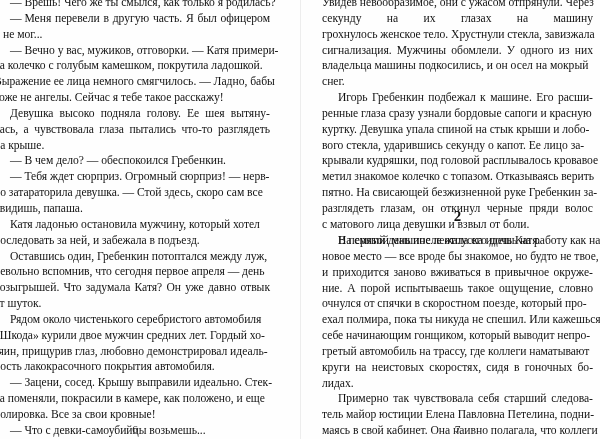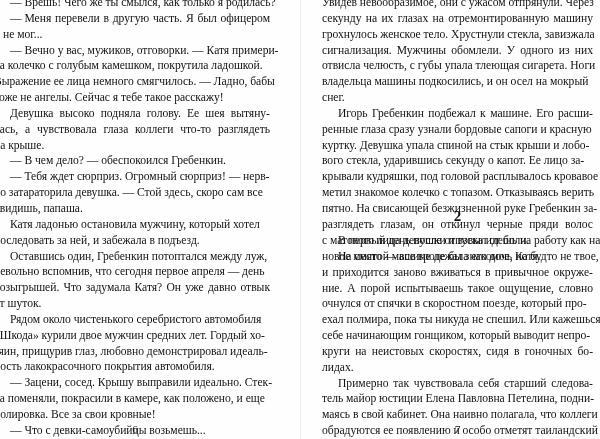--- a/index.html
+++ b/index.html
@@ -102,21 +102,21 @@
   <div class="page left">
     <div class="textblock" id="left-lines">
         <div class="ln ind">— Врешь! Чего же ты смылся, как только я родилась?</div>
         <div class="ln just ind"><span>— Меня</span><span>перевели</span><span>в</span><span>другую</span><span>часть.</span><span>Я</span><span>был</span><span>офицером</span></div>
         <div class="ln">и не мог...</div>
         <div class="ln ind">— Вечно у вас, мужиков, отговорки. — Катя примери-</div>
         <div class="ln">ла колечко с голубым камешком, покрутила ладошкой.</div>
         <div class="ln">Выражение ее лица немного смягчилось. — Ладно, бабы</div>
         <div class="ln">тоже не ангелы. Сейчас я тебе такое расскажу!</div>
         <div class="ln just ind"><span>Девушка</span><span>высоко</span><span>подняла</span><span>голову.</span><span>Ее</span><span>шея</span><span>вытяну-</span></div>
-        <div class="ln just"><span>лась,</span><span>а</span><span>чувствовала</span><span>глаза</span><span>коллеги</span><span>что-то</span><span>разглядеть</span></div>
+        <div class="ln just"><span>лась,</span><span>а</span><span>чувствовала</span><span>глаза</span><span>пытались</span><span>что-то</span><span>разглядеть</span></div>
         <div class="ln">на крыше.</div>
         <div class="ln ind">— В чем дело? — обеспокоился Гребенкин.</div>
         <div class="ln ind">— Тебя ждет сюрприз. Огромный сюрприз! — нерв-</div>
         <div class="ln">но затараторила девушка. — Стой здесь, скоро сам все</div>
         <div class="ln">увидишь, папаша.</div>
         <div class="ln ind">Катя ладонью остановила мужчину, который хотел</div>
         <div class="ln">последовать за ней, и забежала в подъезд.</div>
         <div class="ln ind">Оставшись один, Гребенкин потоптался между луж,</div>
         <div class="ln">невольно вспомнив, что сегодня первое апреля — день</div>
         <div class="ln just"><span>розыгрышей.</span><span>Что</span><span>задумала</span><span>Катя?</span><span>Он</span><span>уже</span><span>давно</span><span>отвык</span></div>
@@ -130,24 +130,23 @@
         <div class="ln">полировка. Все за свои кровные!</div>
         <div class="ln ind">— Что с девки-самоубийцы возьмешь...</div>
         <div class="ln ind">— С шестнадцатого этажа сиганула. Не могла рядом</div>
       </div>
     <div class="folio">6</div>
   </div>
 
   <div class="page right">
     <div class="textblock" id="right-lines-a">
         <div class="ln">Увидев невообразимое, они с ужасом отпрянули. Через</div>
-        <div class="ln just"><span>секунду</span><span>на</span><span>их</span><span>глазах</span><span>на</span><span>отремонтированную</span><span>машину</span></div>
+        <div class="ln just"><span>секунду</span><span>на</span><span>их</span><span>глазах</span><span>на</span><span>машину</span></div>
         <div class="ln">грохнулось женское тело. Хрустнули стекла, завизжала</div>
         <div class="ln just"><span>сигнализация.</span><span>Мужчины</span><span>обомлели.</span><span>У</span><span>одного</span><span>из</span><span>них</span></div>
-        <div class="ln">отвисла челюсть, с губы упала тлеющая сигарета. Ноги</div>
         <div class="ln">владельца машины подкосились, и он осел на мокрый</div>
         <div class="ln">снег.</div>
         <div class="ln just ind"><span>Игорь</span><span>Гребенкин</span><span>подбежал</span><span>к</span><span>машине.</span><span>Его</span><span>расши-</span></div>
         <div class="ln">ренные глаза сразу узнали бордовые сапоги и красную</div>
         <div class="ln">куртку. Девушка упала спиной на стык крыши и лобо-</div>
         <div class="ln">вого стекла, ударившись секунду о капот. Ее лицо за-</div>
         <div class="ln">крывали кудряшки, под головой расплывалось кровавое</div>
         <div class="ln">метил знакомое колечко с топазом. Отказываясь верить</div>
         <div class="ln">пятно. На свисающей безжизненной руке Гребенкин за-</div>
         <div class="ln just"><span>разглядеть</span><span>глазам,</span><span>он</span><span>откинул</span><span>черные</span><span>пряди</span><span>волос</span></div>
@@ -156,20 +155,21 @@
       </div>
     <div class="chapter-num">2</div>
     <div class="textblock" id="right-lines-b" style="top:233px;">
         <div class="ln ind">В первый день после отпуска идешь на работу как на</div>
         <div class="ln">новое место — все вроде бы знакомое, но будто не твое,</div>
         <div class="ln just"><span>и</span><span>приходится</span><span>заново</span><span>вживаться</span><span>в</span><span>привычное</span><span>окруже-</span></div>
         <div class="ln just"><span>ние.</span><span>А</span><span>порой</span><span>испытываешь</span><span>такое</span><span>ощущение,</span><span>словно</span></div>
         <div class="ln">очнулся от спячки в скоростном поезде, который про-</div>
         <div class="ln">ехал полмира, пока ты никуда не спешил. Или кажешься</div>
         <div class="ln">себе начинающим гонщиком, который выводит непро-</div>
+        <div class="ln">гретый автомобиль на трассу, где коллеги наматывают</div>
         <div class="ln just"><span>круги</span><span>на</span><span>неистовых</span><span>скоростях,</span><span>сидя</span><span>в</span><span>гоночных</span><span>бо-</span></div>
         <div class="ln">лидах.</div>
         <div class="ln just ind"><span>Примерно</span><span>так</span><span>чувствовала</span><span>себя</span><span>старший</span><span>следова-</span></div>
         <div class="ln">тель майор юстиции Елена Павловна Петелина, подни-</div>
         <div class="ln">маясь в свой кабинет. Она наивно полагала, что коллеги</div>
         <div class="ln">обрадуются ее появлению и особо отметят таиландский</div>
       </div>
     <div class="folio">7</div>
   </div>
 

